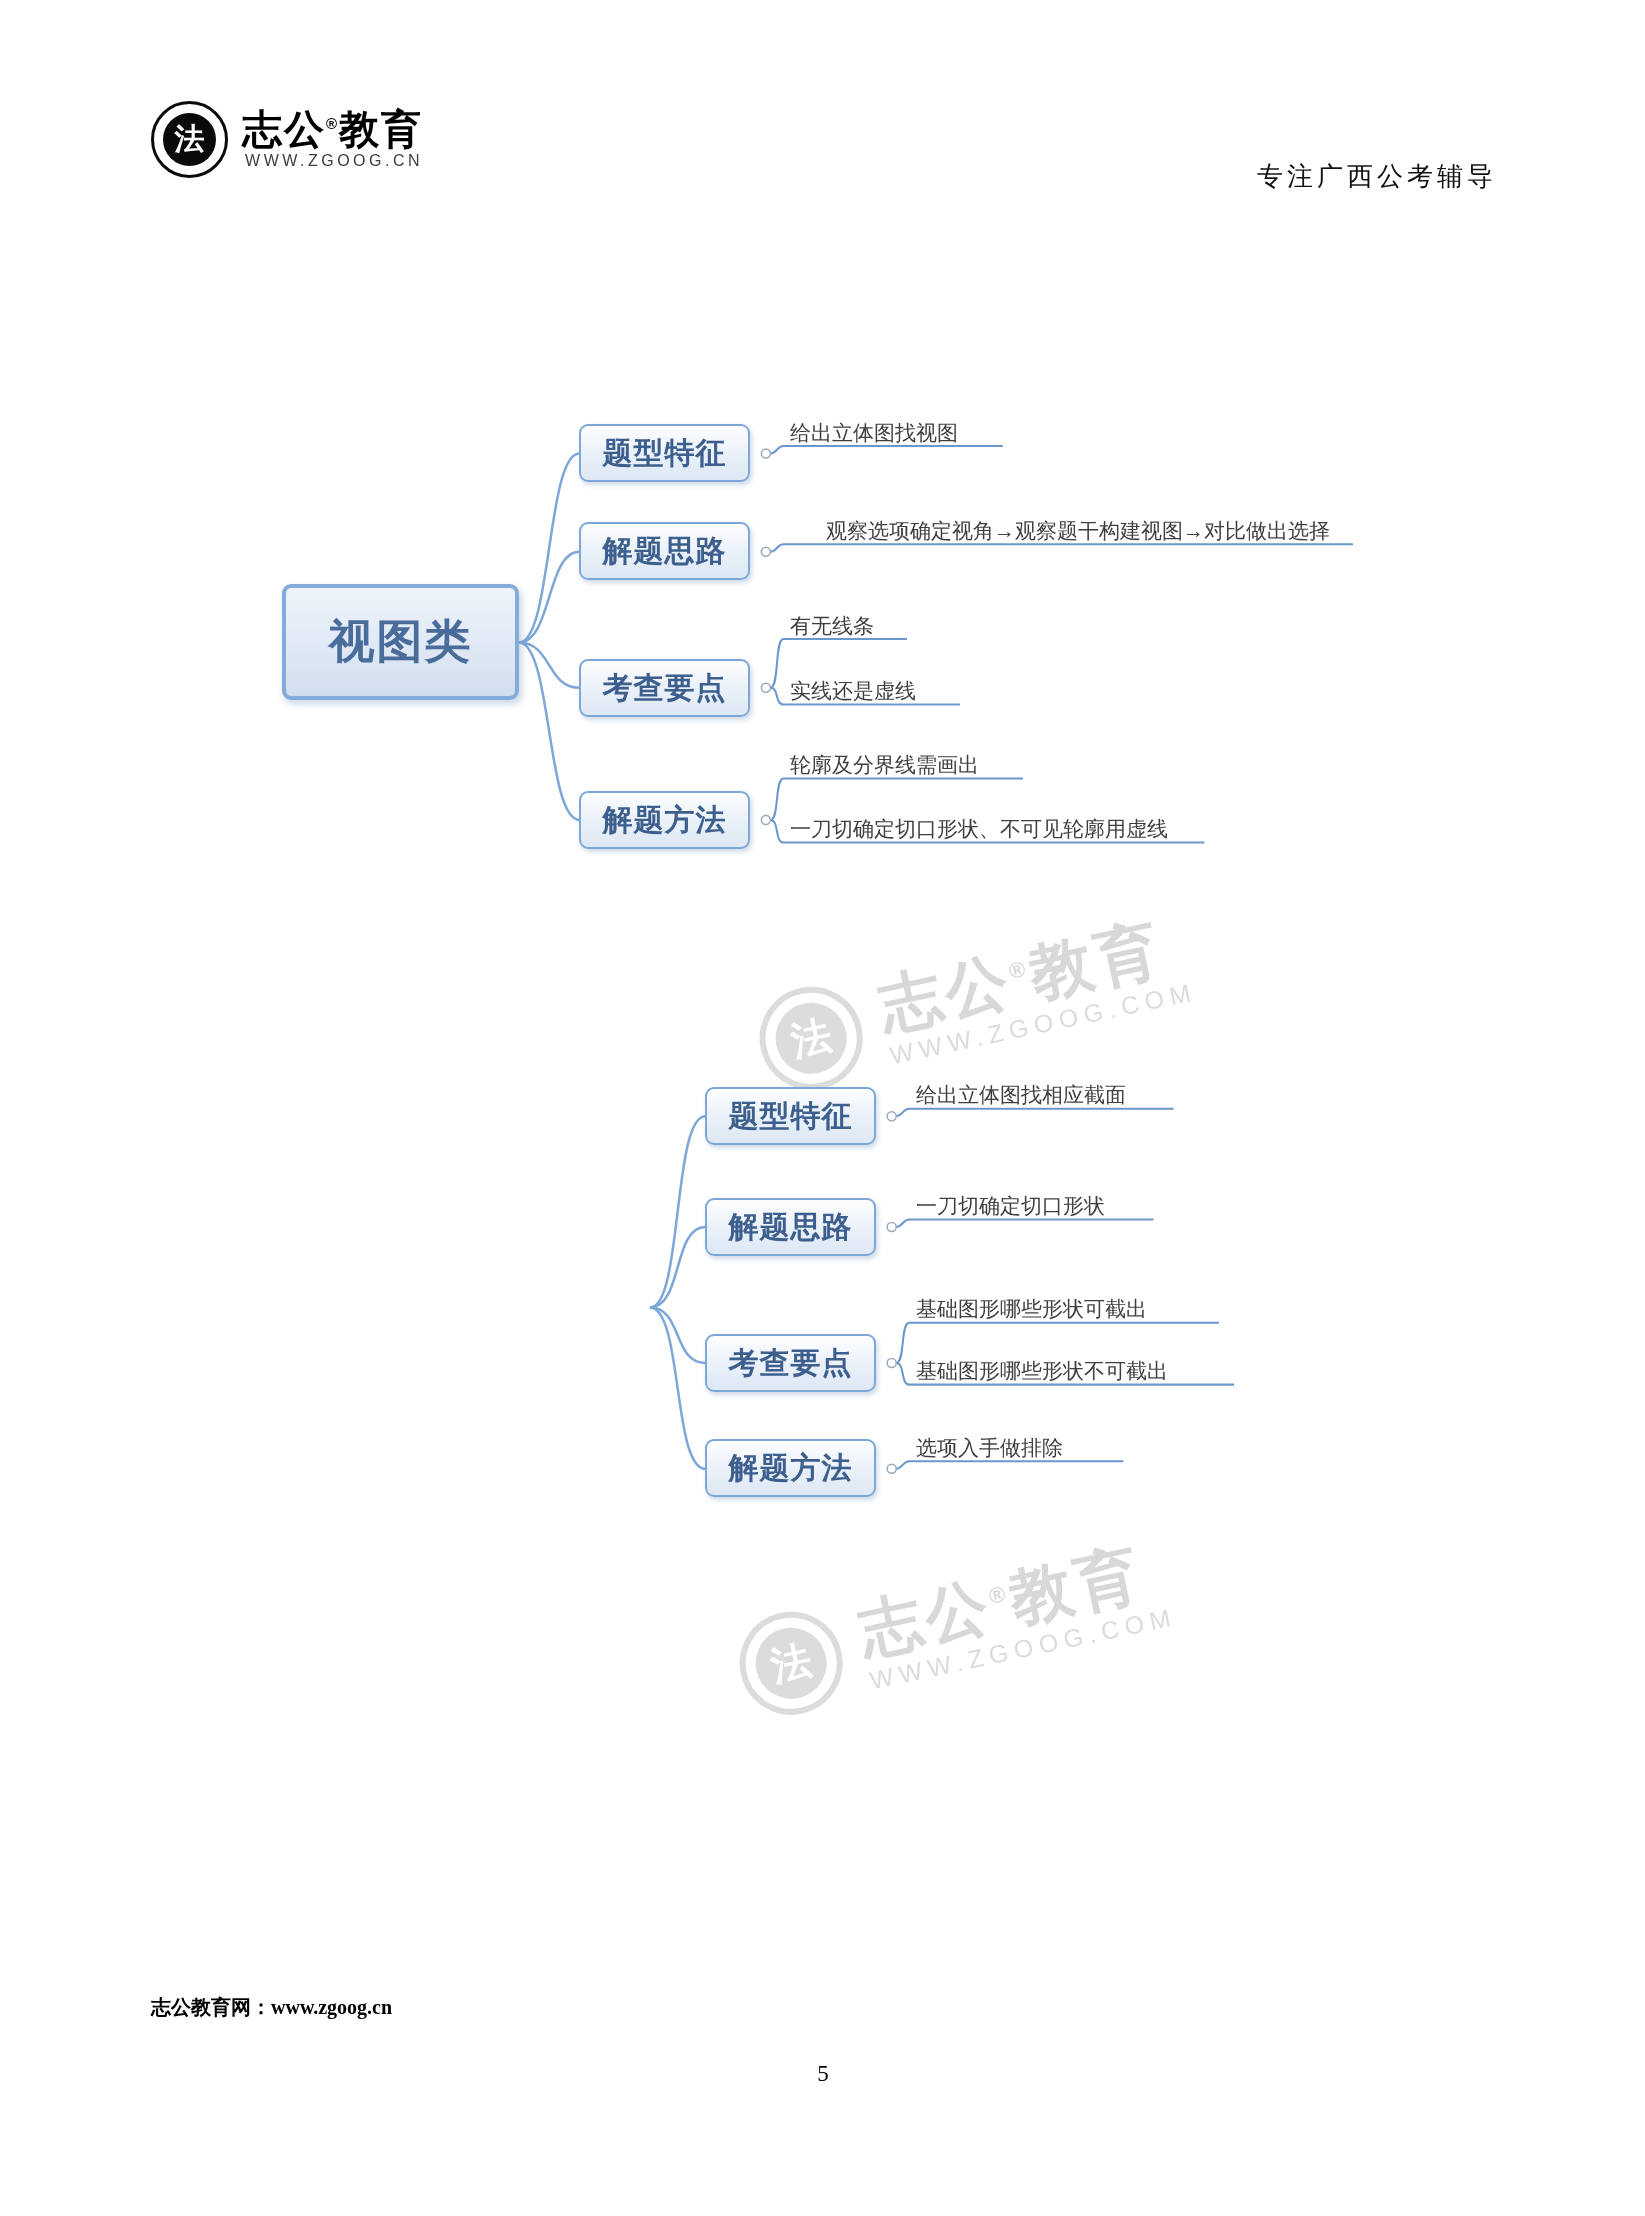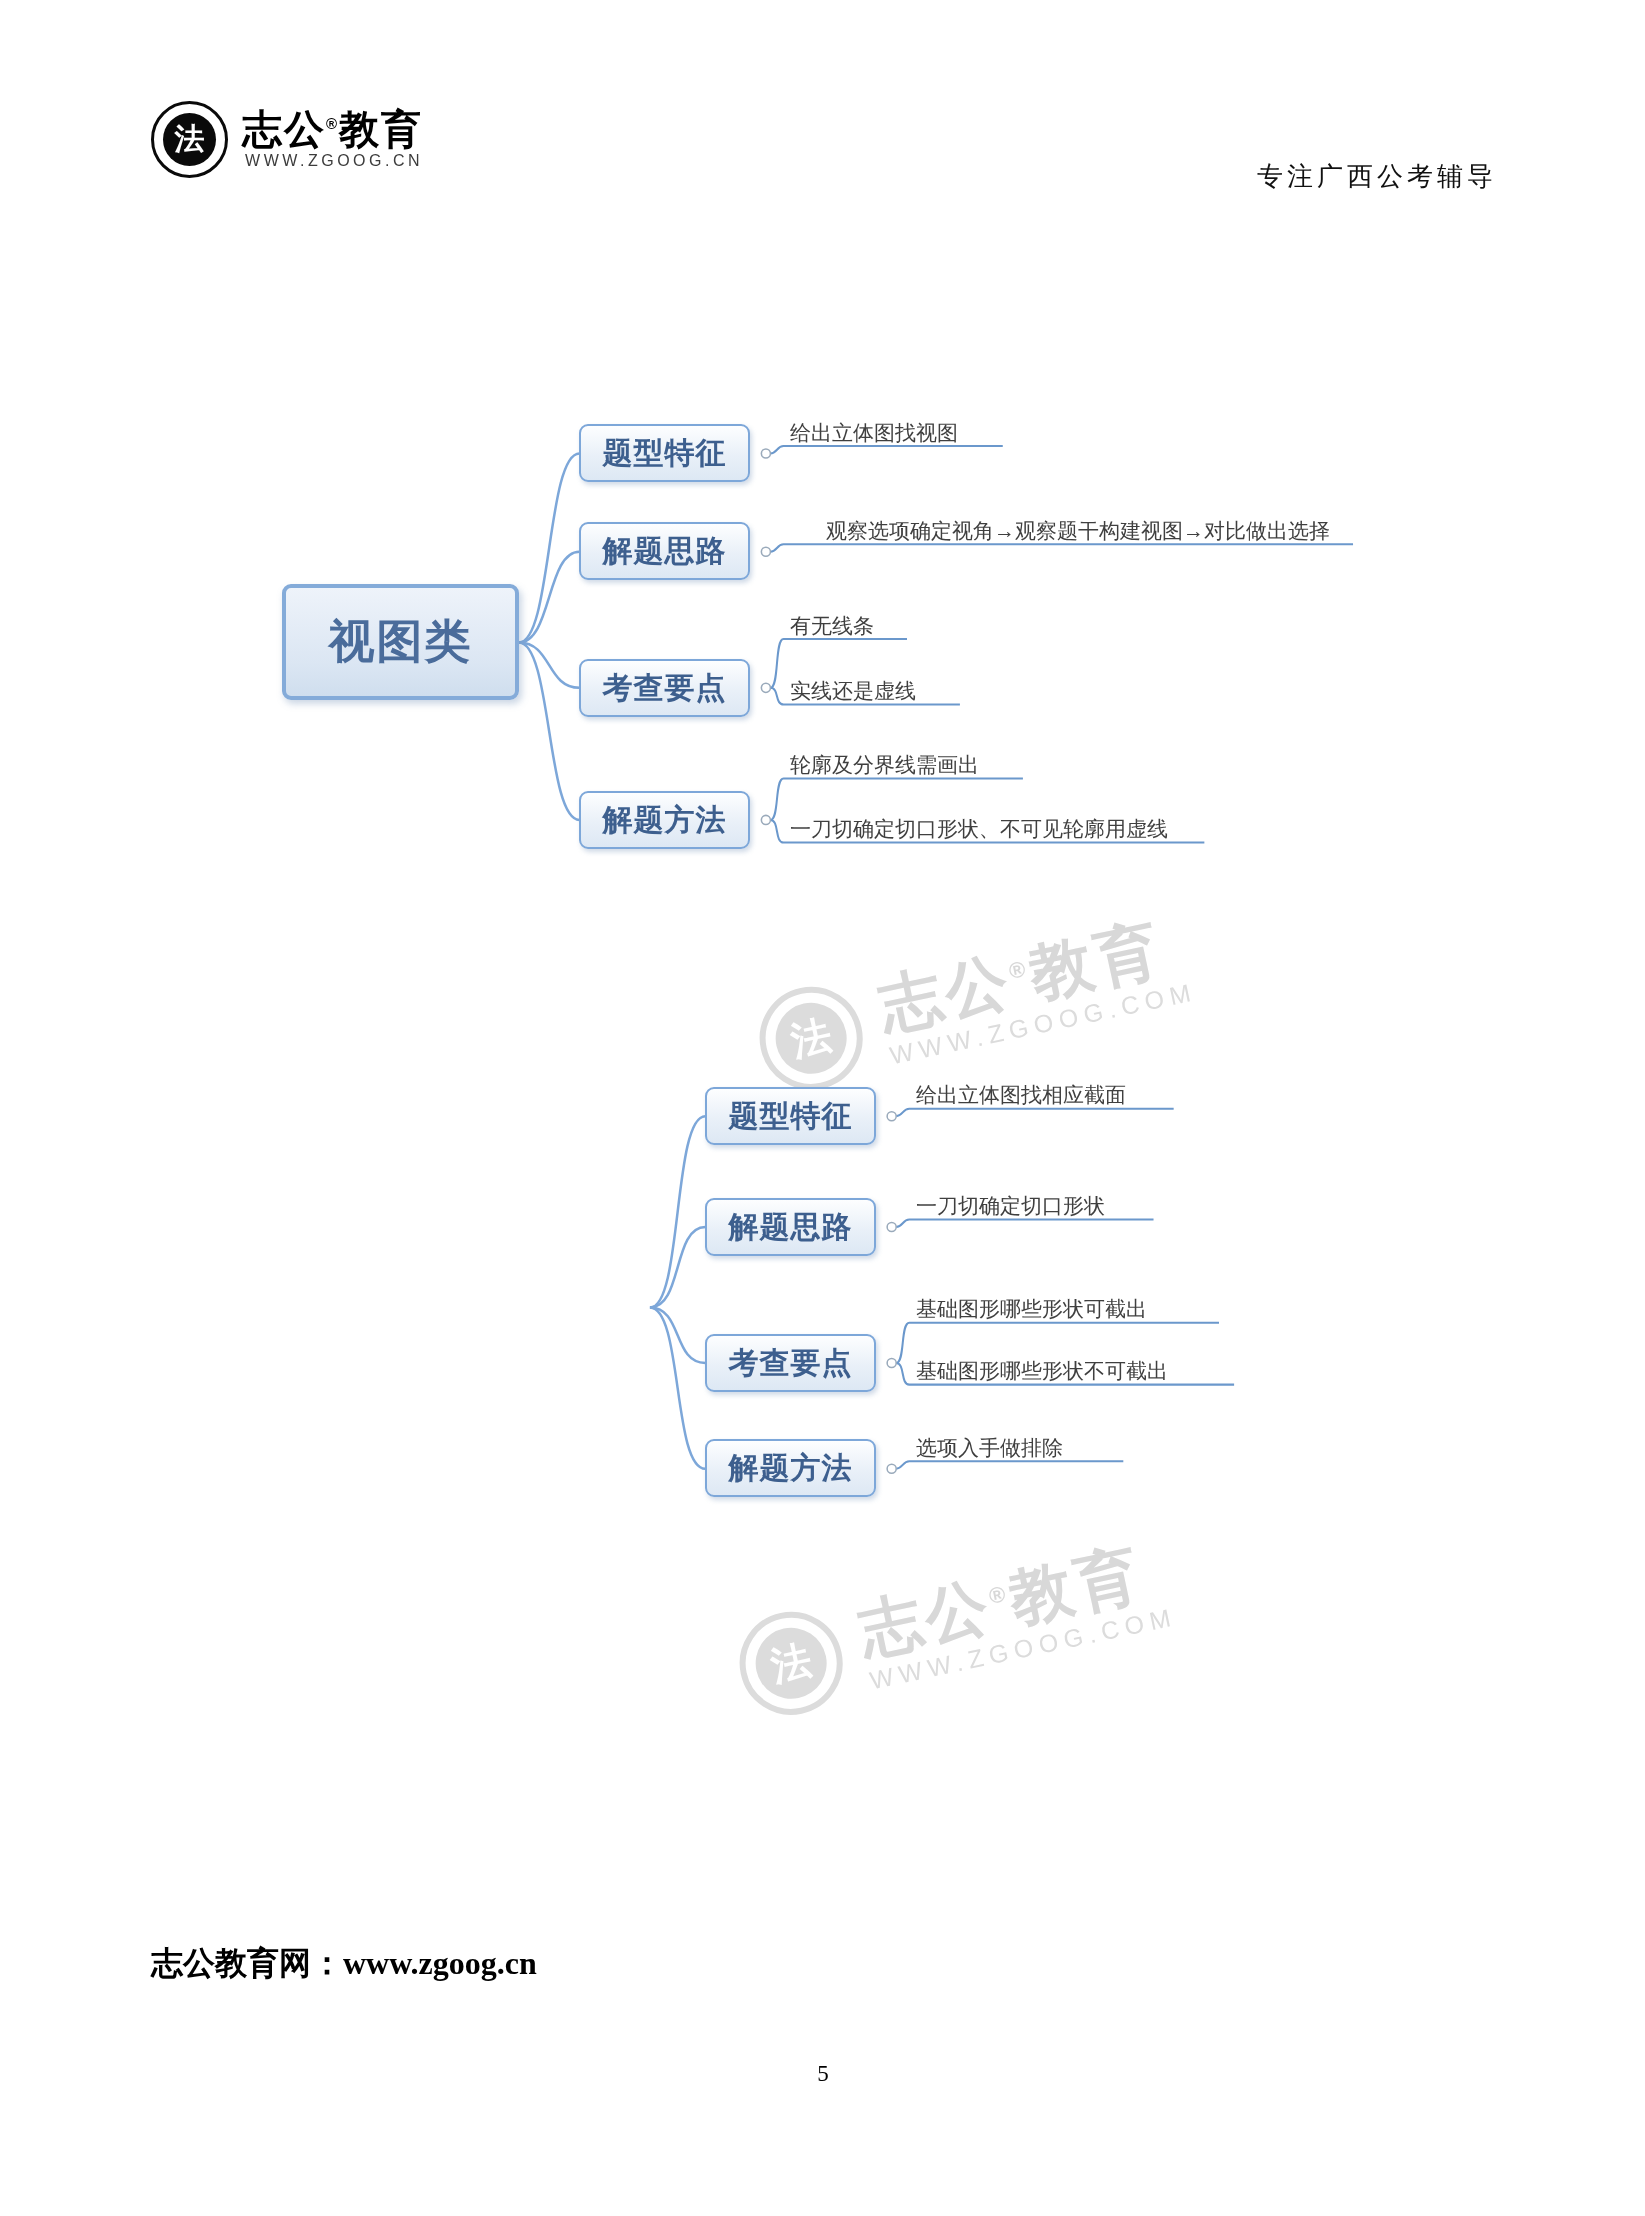--- a/index.html
+++ b/index.html
@@ -64,22 +64,22 @@
              display:flex; align-items:center; justify-content:center; flex:none; }
   .wm-seal-inner { width:71px; height:71px; background:#dcdcdc; border-radius:50%;
              color:#ffffff; display:flex; align-items:center; justify-content:center;
              font-family:"Liberation Serif", serif; font-weight:bold; font-size:40px; }
   .wm-text { display:flex; flex-direction:column; gap:4px; }
   .wm-brand { font-size:63px; font-weight:bold; color:#d8d8d8; letter-spacing:4px; line-height:1; }
   .wm-brand sup { font-size:22px; vertical-align:super; }
   .wm-url { font-size:25px; color:#dcdcdc; letter-spacing:6px; }
 
   
-  .footer-site { position:absolute; left:151px; top:1942px;
-                 font-family:"Liberation Serif", serif; font-weight:bold; font-size:32px; color:#000; }
+  .footer-site { position:absolute; left:151px; top:1994px;
+                 font-family:"Liberation Serif", serif; font-weight:bold; font-size:20px; color:#000; }
   .page-num { position:absolute; left:0; width:100%; top:2061px; text-align:center;
               font-family:"Liberation Serif", serif; font-size:23px; color:#000; }
 </style>
 </head>
 <body>
 
 <div class="page">
 
   <div class="logo-wrap">
     <div class="seal">

